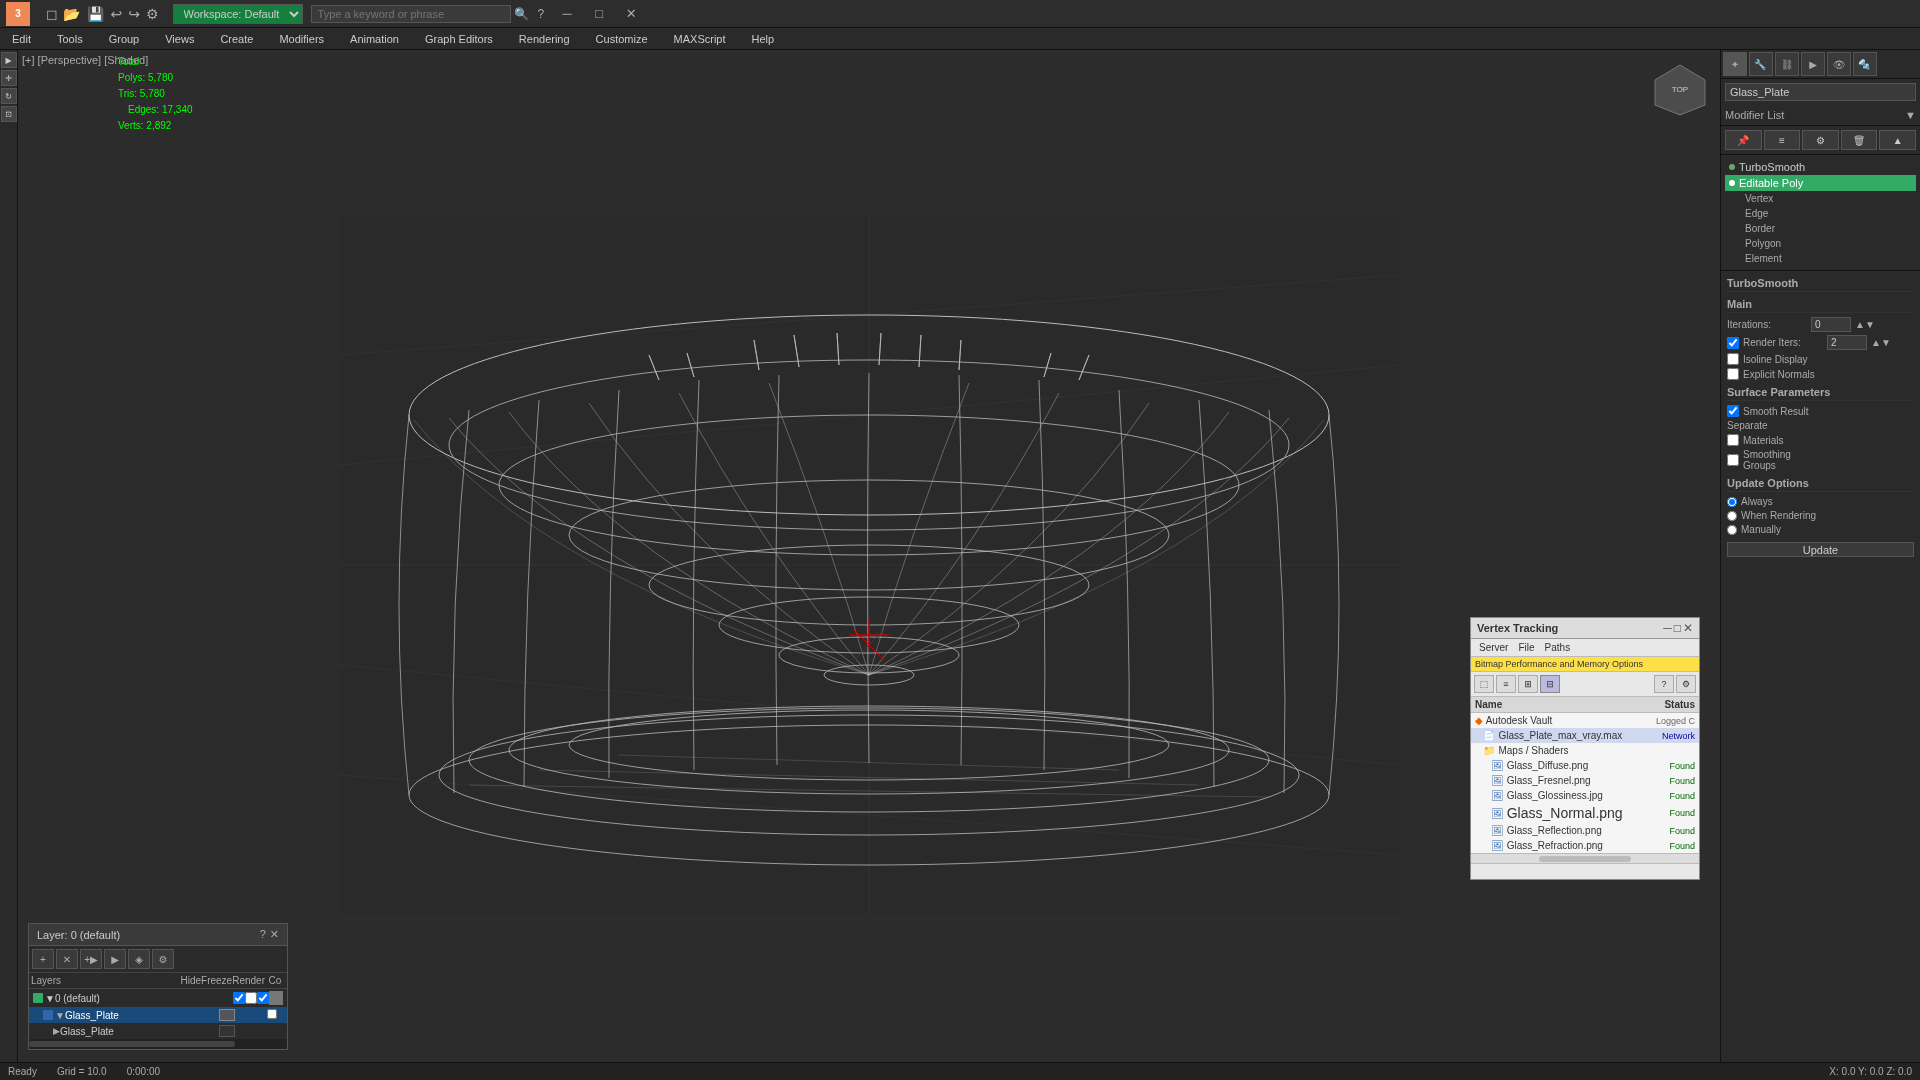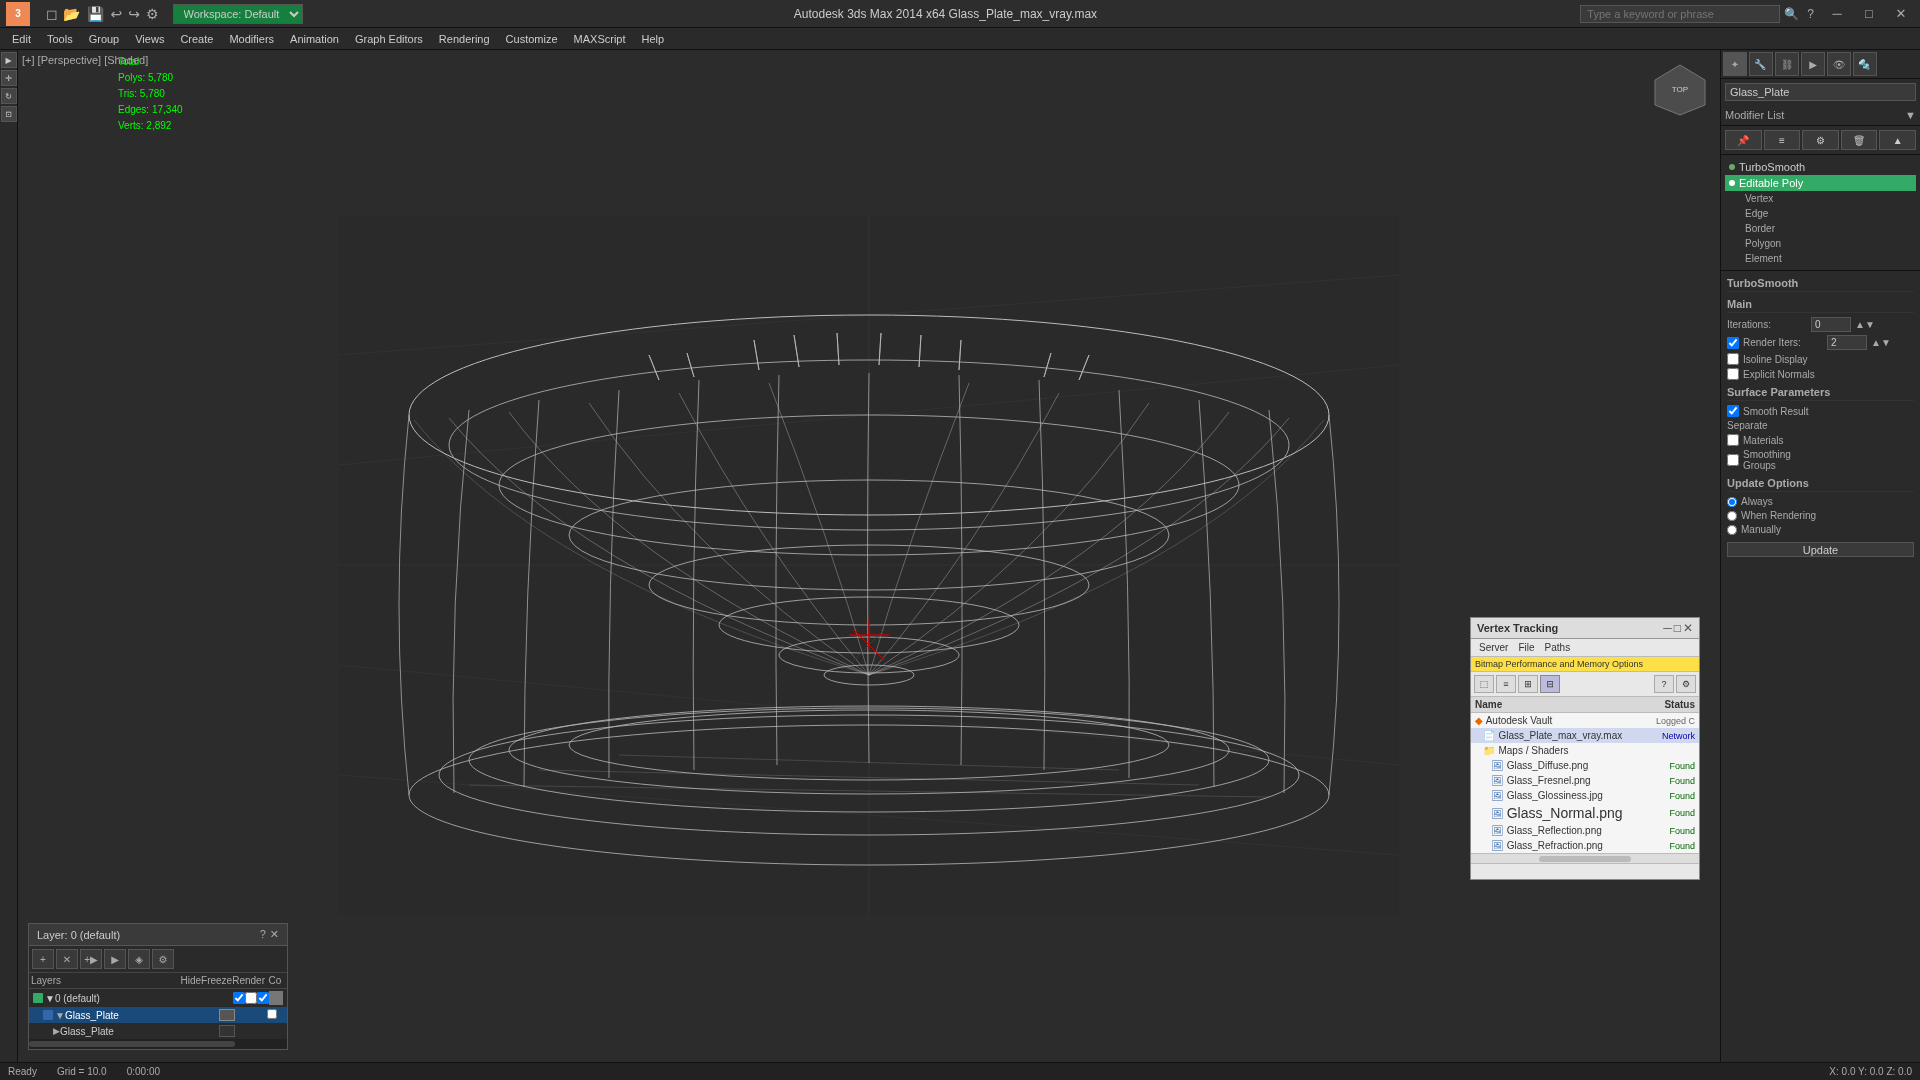--- a/index.html
+++ b/index.html
@@ -14,21 +14,21 @@
     #quick-access { display: flex; gap: 2px; padding: 0 4px; }
     #quick-access span { font-size: 14px; color: #aaa; cursor: pointer; padding: 0 2px; }
     #workspace-dropdown { background: #15803d; border: 1px solid #555; color: #ccc; padding: 2px 6px; font-size: 11px; cursor: pointer; margin: 0 8px; }
     #app-title { flex: 1; text-align: center; font-size: 12px; color: #ccc; }
     #search-bar { width: 200px; background: #3a3a3a; border: 1px solid #555; color: #ccc; padding: 2px 6px; font-size: 11px; }
     #window-controls { display: flex; gap: 2px; padding: 0 4px; }
     #window-controls span { width: 30px; height: 20px; display: flex; align-items: center; justify-content: center; cursor: pointer; font-size: 13px; color: #aaa; }
 
     
     #menu-bar {
-      height: 22px; background: #2a2a2a; display: flex; align-items: center; padding: 0 4px; border-bottom: 1px solid #111; gap: 0;
+      height: 22px; background: #2a2a2a; display: flex; align-items: center; padding: 0 4px; border-bottom: 1px solid #111; gap: 10px;
     }
     .menu-item { padding: 2px 8px; cursor: pointer; color: #ccc; font-size: 11px; }
 
     
     #main-layout { display: flex; height: calc(1080px - 50px); }
 
     
     #left-tools { width: 18px; background: #2a2a2a; border-right: 1px solid #111; display: flex; flex-direction: column; align-items: center; padding: 2px 0; gap: 2px; }
     .tool-btn { width: 16px; height: 16px; background: #444; border: 1px solid #555; cursor: pointer; font-size: 8px; color: #ccc; display: flex; align-items: center; justify-content: center; }
 
@@ -113,21 +113,20 @@
     <span>◻</span>
     <span>📂</span>
     <span>💾</span>
     <span>↩</span>
     <span>↪</span>
     <span>⚙</span>
   </div>
   <select id="workspace-dropdown">
     <option>Workspace: Default</option>
   </select>
-  <div id="app-title">Autodesk 3ds Max 2014 x64    Glass_Plate_max_vray.max</div>
   <input id="search-bar" type="text" placeholder="Type a keyword or phrase" style="">
   <span style="font-size:12px;color:#aaa;padding:0 4px;">🔍</span>
   <span style="font-size:12px;color:#aaa;padding:0 4px;">?</span>
   <div id="window-controls">
     <span>─</span>
     <span>□</span>
     <span id="close-btn">✕</span>
   </div>
 </div>
 
@@ -159,21 +158,21 @@
     <div id="viewport-label">[+] [Perspective] [Shaded]</div>
 
     <div id="stats">
       <div style="color:#0f0;">Total</div>
       <div style="color:#0f0;">
         <span>Polys:</span> <span>5,780</span>
       </div>
       <div style="color:#0f0;">
         <span>Tris:</span> <span>5,780</span>
       </div>
-      <div style="color:#0f0;">
+      <div style="color:#0f0;margin-left:10px;">
         <span>Edges:</span> <span>17,340</span>
       </div>
       <div style="color:#0f0;">
         <span>Verts:</span> <span>2,892</span>
       </div>
     </div>
 
     <svg id="object-svg" width="1060" height="700" viewBox="0 0 1060 700">
 
       <rect width="1060" height="700" fill="#2a2a2a"></rect>

